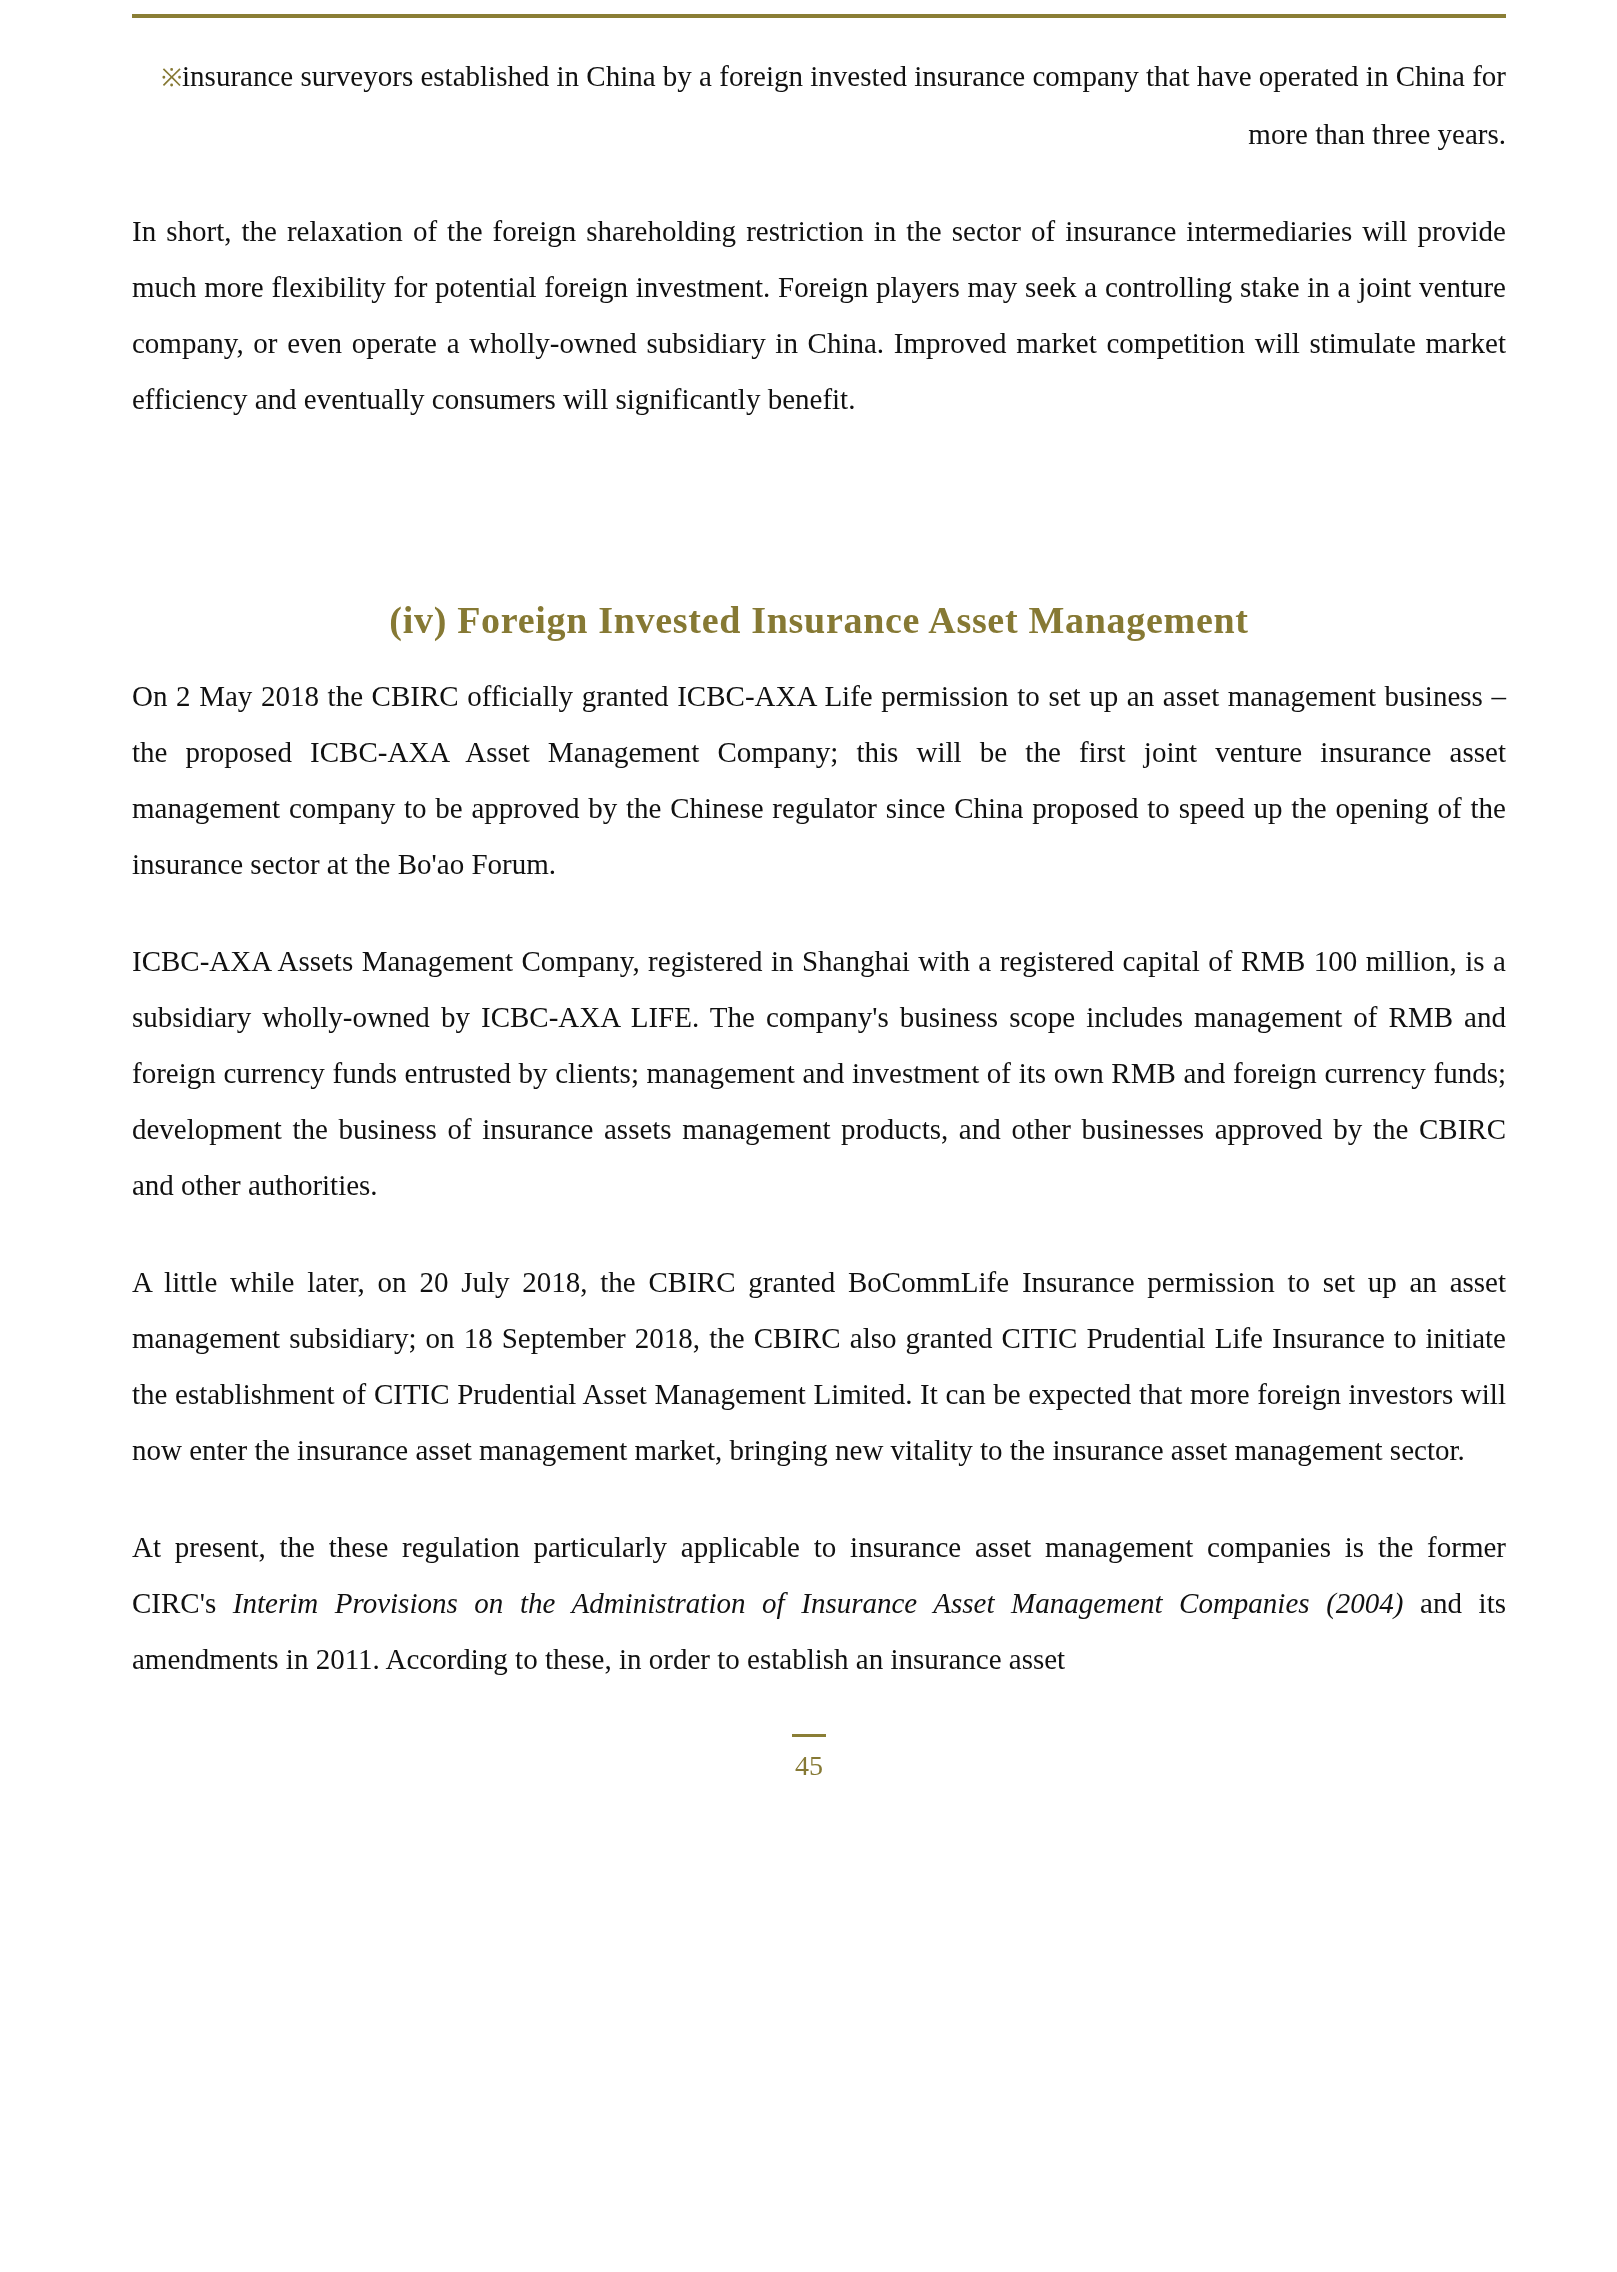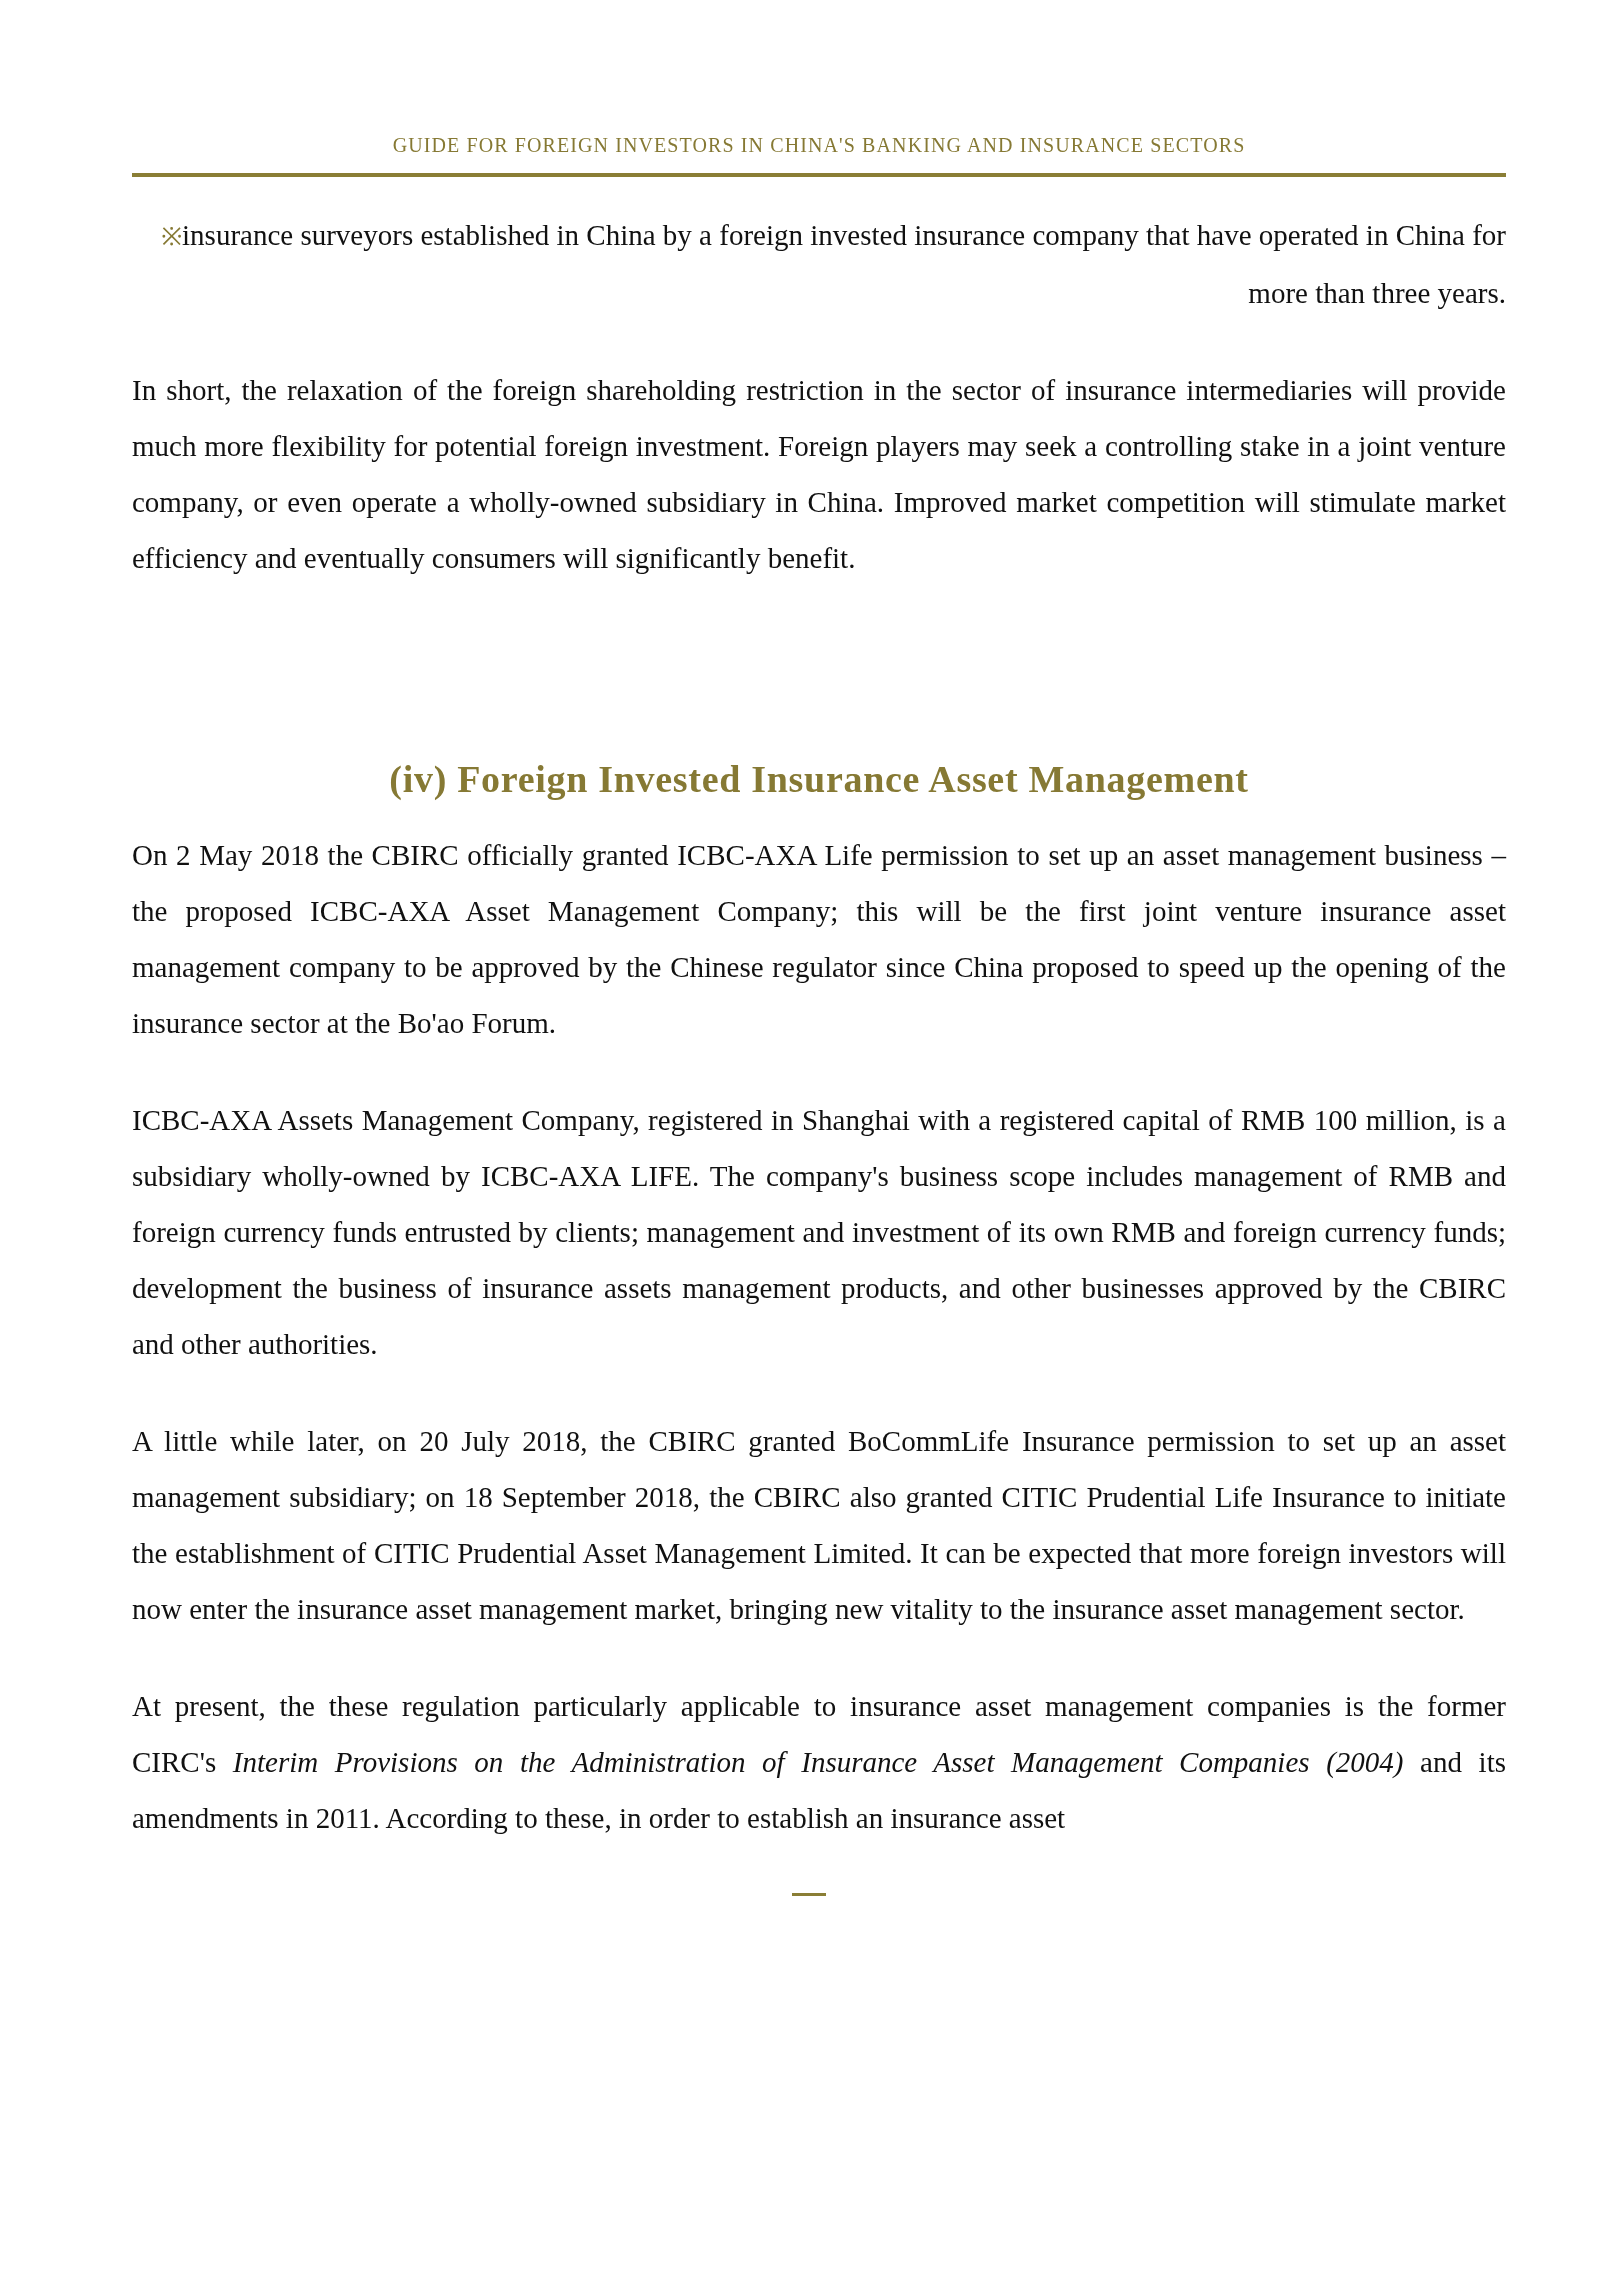--- a/index.html
+++ b/index.html
@@ -70,21 +70,20 @@
     font-size: 28px;
     line-height: 36px;
     color: var(--gold, #867934);
   }
 </style>
 </head>
 <body>
 
 <div class="page">
 
-  <div class="header-title">GUIDE FOR FOREIGN INVESTORS IN CHINA'S BANKING AND INSURANCE SECTORS</div>
 
   <div class="header-rule"></div>
 
   <div class="content">
 
     <div class="bullet">
       <span class="marker">※</span><span>insurance surveyors established in China by a foreign invested insurance company that have operated in China for more than three years.</span>
     </div>
 
 
@@ -97,16 +96,17 @@
     <p class="para">ICBC-AXA Assets Management Company, registered in Shanghai with a registered capital of RMB 100 million, is a subsidiary wholly-owned by ICBC-AXA LIFE. The company's business scope includes management of RMB and foreign currency funds entrusted by clients; management and investment of its own RMB and foreign currency funds; development the business of insurance assets management products, and other businesses approved by the CBIRC and other authorities.</p>
 
     <p class="para">A little while later, on 20 July 2018, the CBIRC granted BoCommLife Insurance permission to set up an asset management subsidiary; on 18 September 2018, the CBIRC also granted CITIC Prudential Life Insurance to initiate the establishment of CITIC Prudential Asset Management Limited. It can be expected that more foreign investors will now enter the insurance asset management market, bringing new vitality to the insurance asset management sector.</p>
 
     <p class="para"><span>At present, the these regulation particularly applicable to insurance asset management companies is the former CIRC's </span><em>Interim Provisions on the Administration of Insurance Asset Management Companies (2004)</em><span> and its amendments in 2011. According to these, in order to establish an insurance asset</span></p>
 
   </div>
 
   <div class="footer">
     <div class="footer-rule"></div>
+    <div class="page-number">45</div>
   </div>
 
 </div>
 
 
 </body></html>

